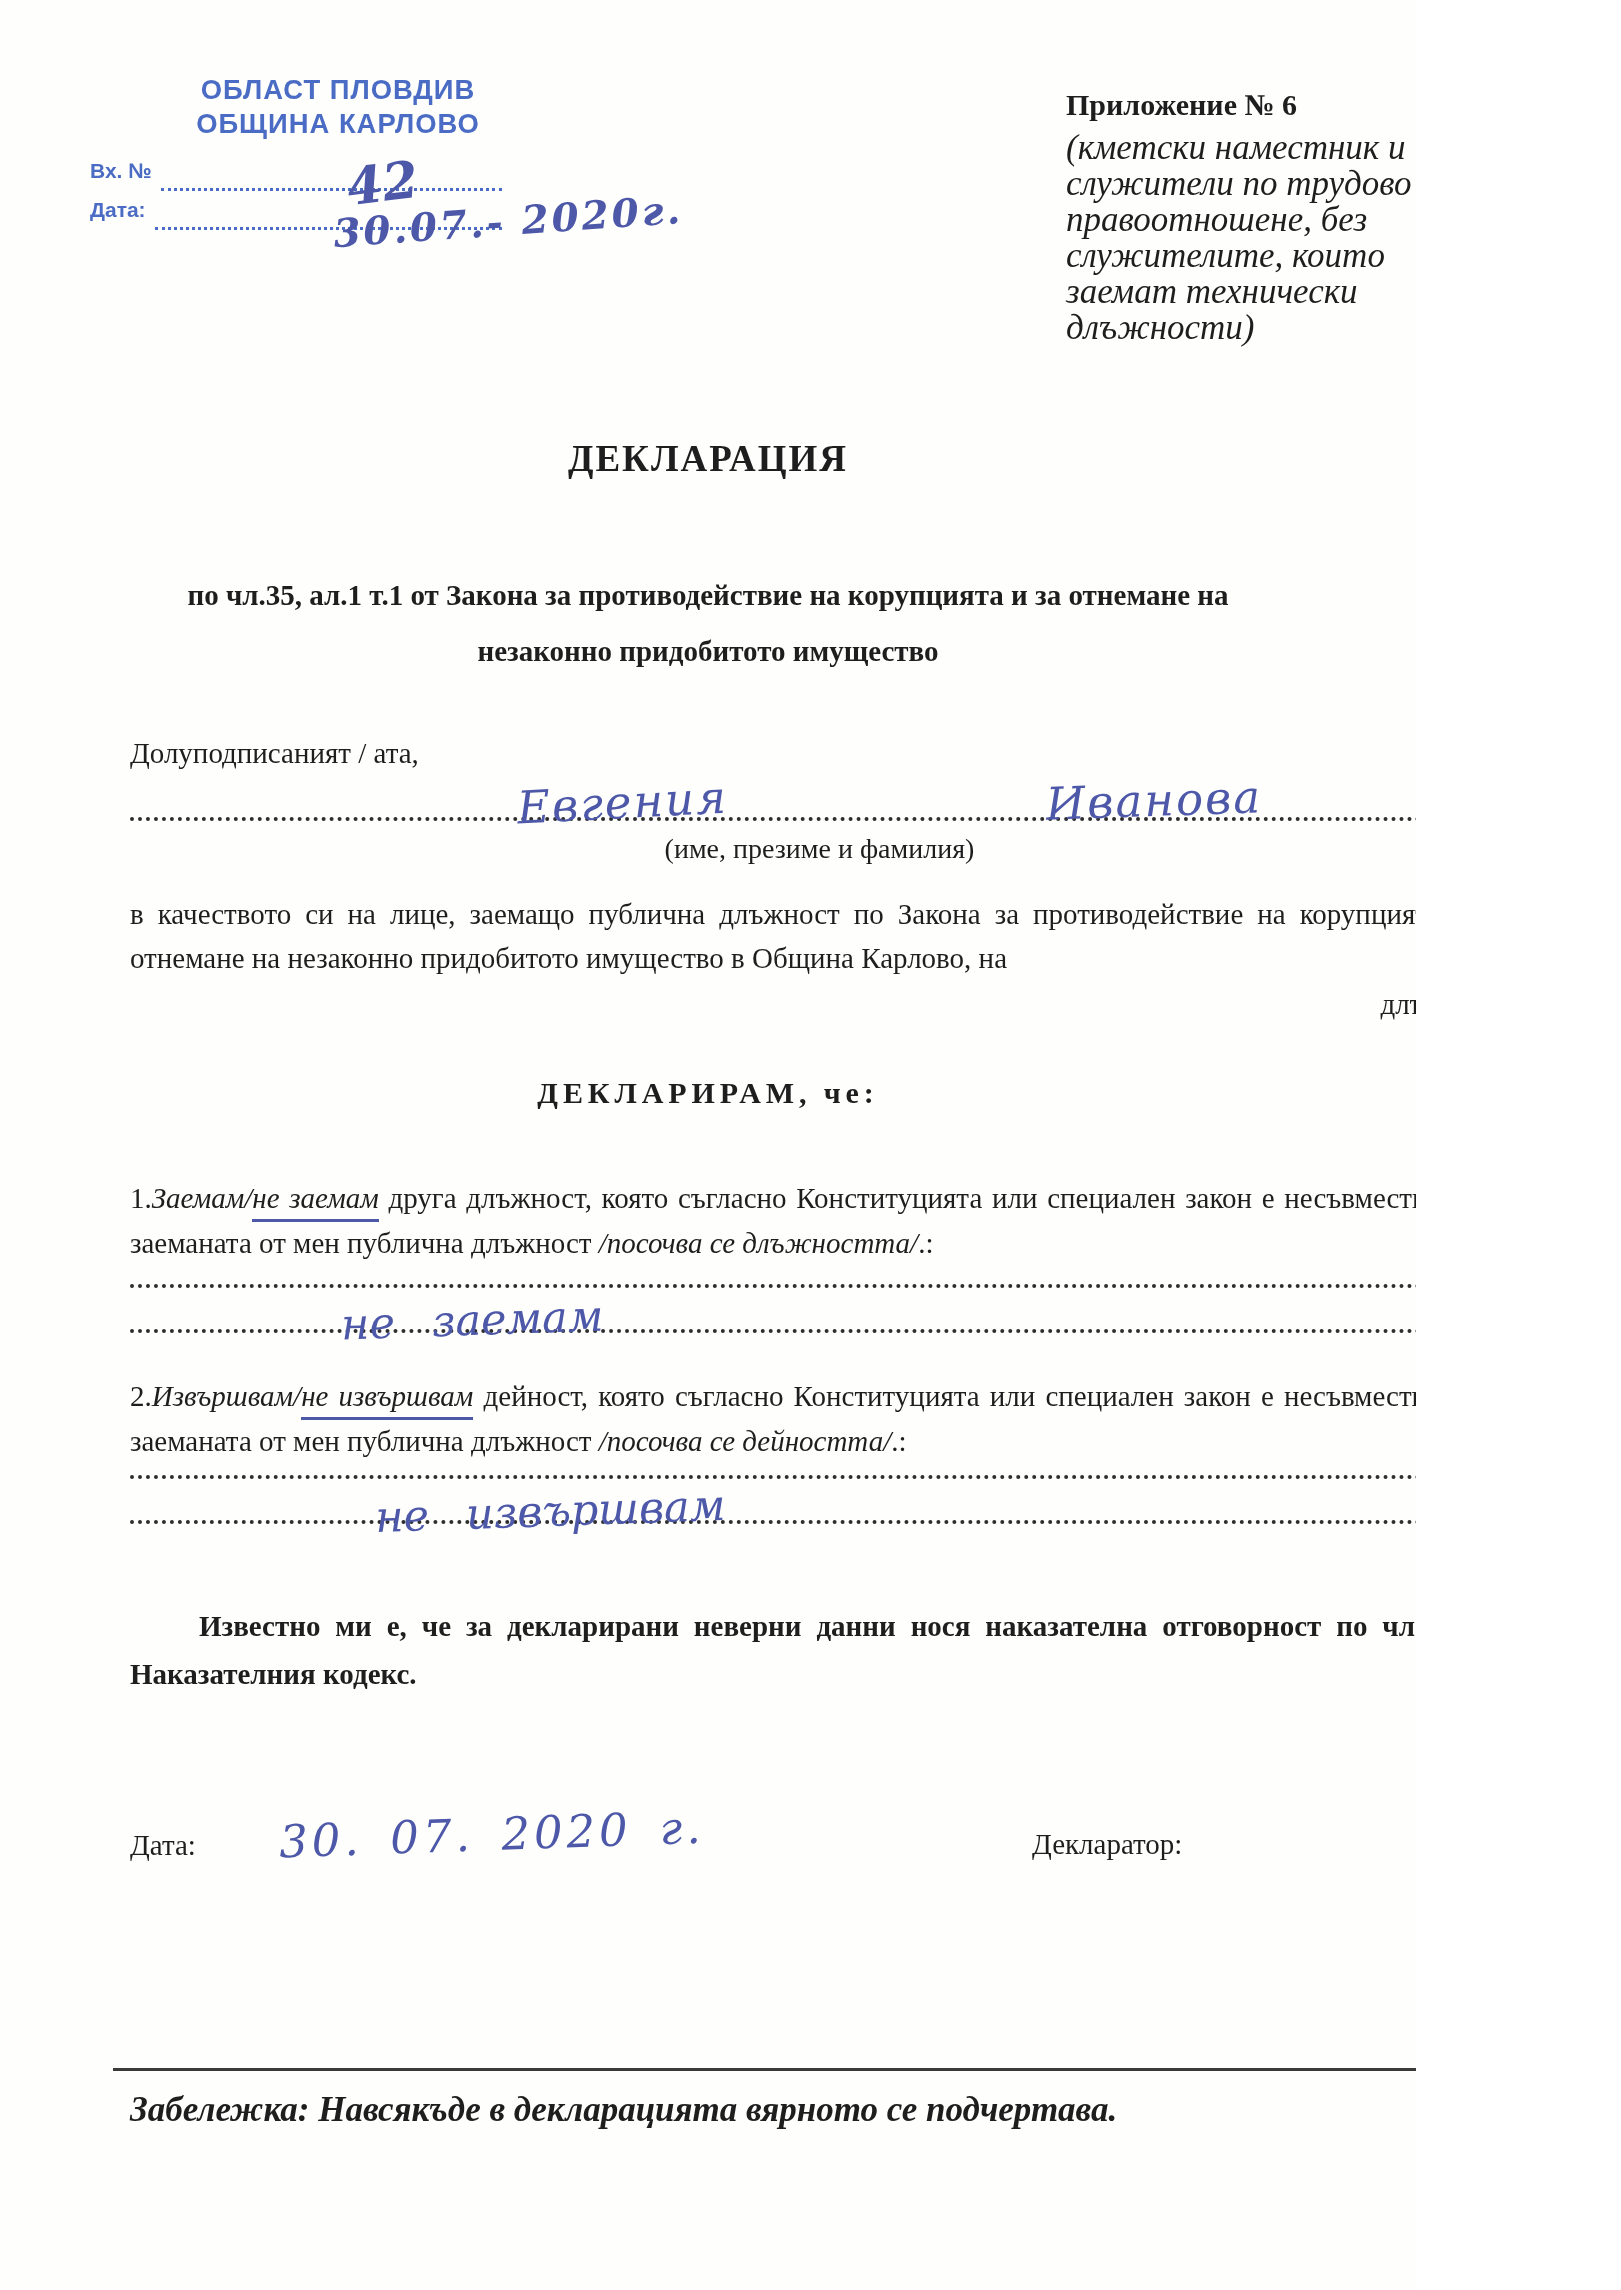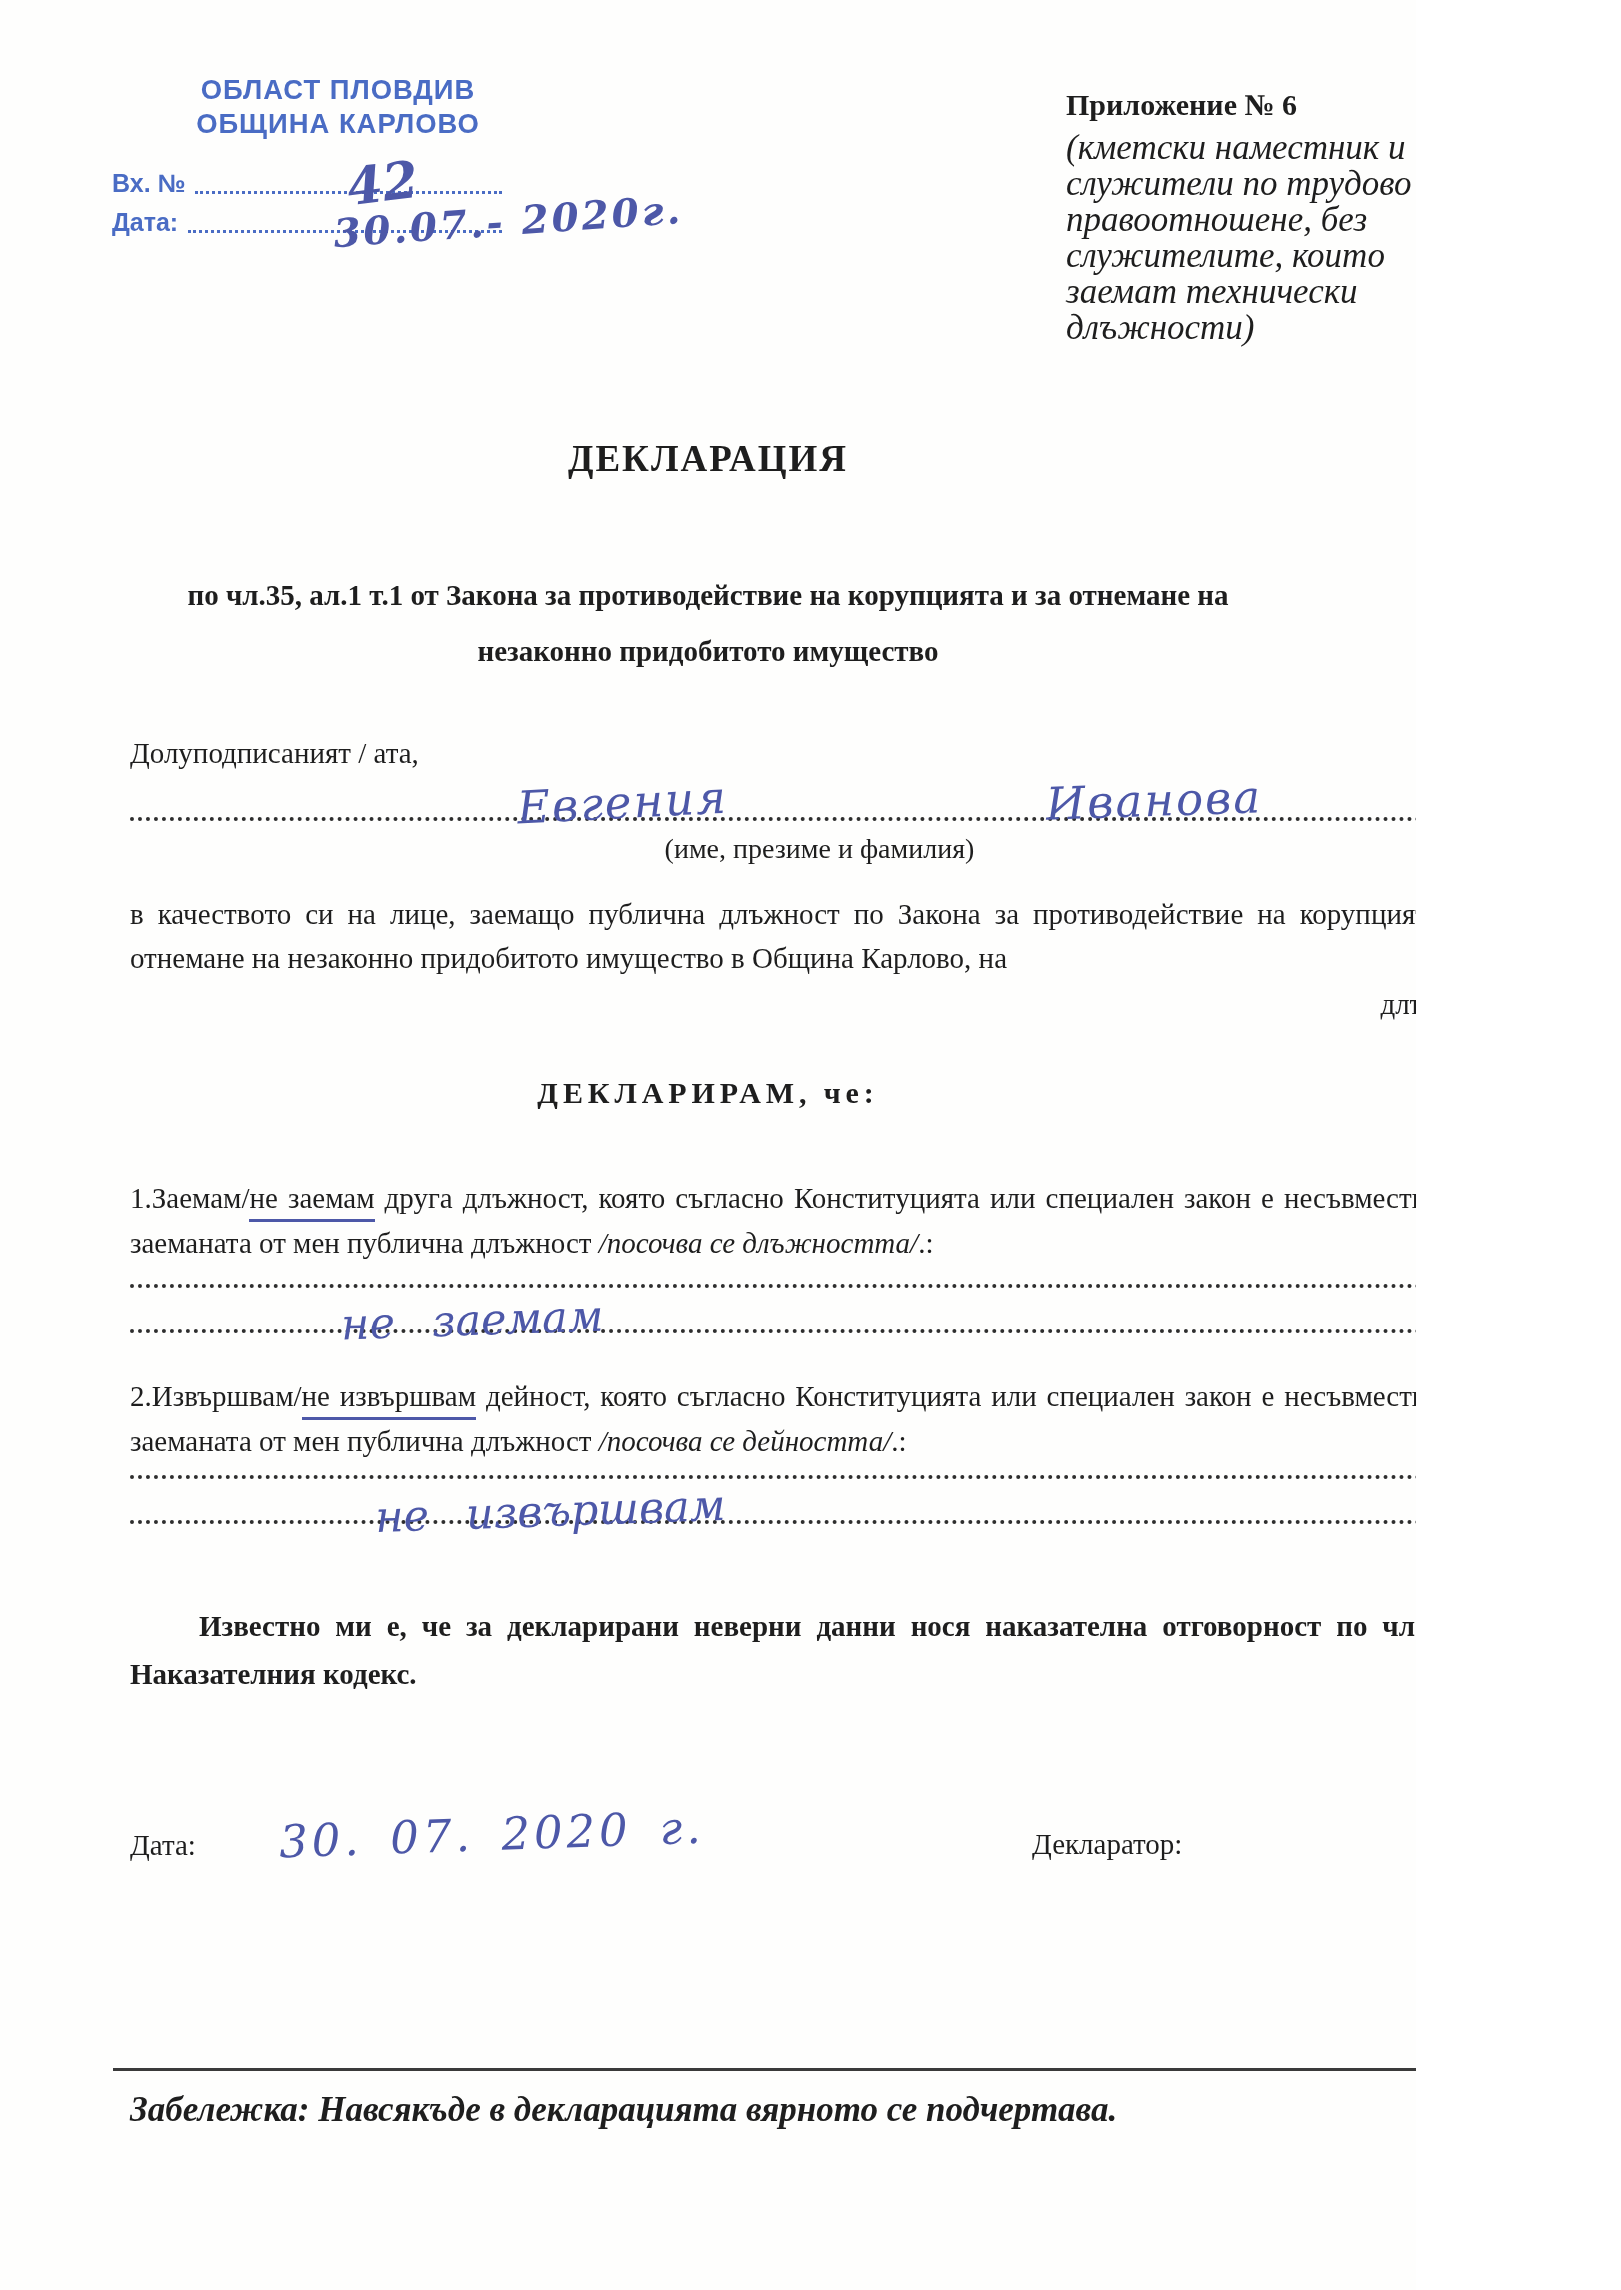--- a/index.html
+++ b/index.html
@@ -9,21 +9,21 @@
     font-family:"Liberation Serif", serif; color:#1e1e1e;
   }
 
   
   .stamp {
     position:absolute; left:90px; top:73px; width:412px;
     font-family:"Liberation Sans", sans-serif; font-weight:bold; color:#4a6cc4;
   }
   .stamp-org { margin-left:96px; width:304px; text-align:center;
     font-size:27.4px; line-height:34px; letter-spacing:1px; }
-  .stamp-row { display:flex; align-items:flex-end; font-size:25px; height:39px;margin-left:22px; }
+  .stamp-row { display:flex; align-items:flex-start; font-size:21px; height:39px; }
   .stamp-row.first { margin-top:17.6px; }
   .stamp-dots { flex:1; border-bottom:3.9px dotted #4a6cc4; margin:0 0 3.9px 9.8px; height:29px; }
 
   
   .hw {
     font-family:"DejaVu Serif", serif; font-style:italic; color:#4d58a8;
     white-space:nowrap;
   }
   .hw-stamp-no { position:absolute; left:257px; top:80px; font-size:51px; transform:rotate(-7deg); }
   .hw-stamp-date { position:absolute; left:243px; top:125px; font-size:39px; transform:rotate(-4deg); letter-spacing:2.9px; }
@@ -53,21 +53,21 @@
 
   .capacity { top:892px; line-height:44px; text-align:justify; }
   .position-row { display:flex; align-items:flex-end; margin-top:2px;flex-direction:column; }
   .position-label { white-space:nowrap; }
   .dots-fill { flex:1; position:relative; height:41px; border-bottom:4.9px dotted #2e2e2e; margin-left:7.8px; }
   .hw-position { position:absolute; left:27.4px; bottom:-9.8px; font-size:41px; word-spacing:25.5px; transform:rotate(-1deg); }
 
   .item { line-height:45px; text-align:justify; }
   .item1 { top:1176px; }
   .item2 { top:1374px; }
-  .opt-italic { }
+  .opt-italic { font-style:italic; }
   .hand-underline { border-bottom:3.9px solid #4d58a8; padding-bottom:4.9px; }
   .inline-note { font-style:italic; }
 
   .answers { position:absolute; left:130px; width:1379px; }
   .answers1 { top:1243px; }
   .answers2 { top:1434px; }
   .dotline { position:relative; height:41px; border-bottom:4.9px dotted #2e2e2e; }
   .hw-answer { position:absolute; bottom:-15.7px; font-size:43px; word-spacing:23.5px; transform:rotate(-2deg); }
   .hw-answer1 { left:211px; }
   .hw-answer2 { left:245px; }

